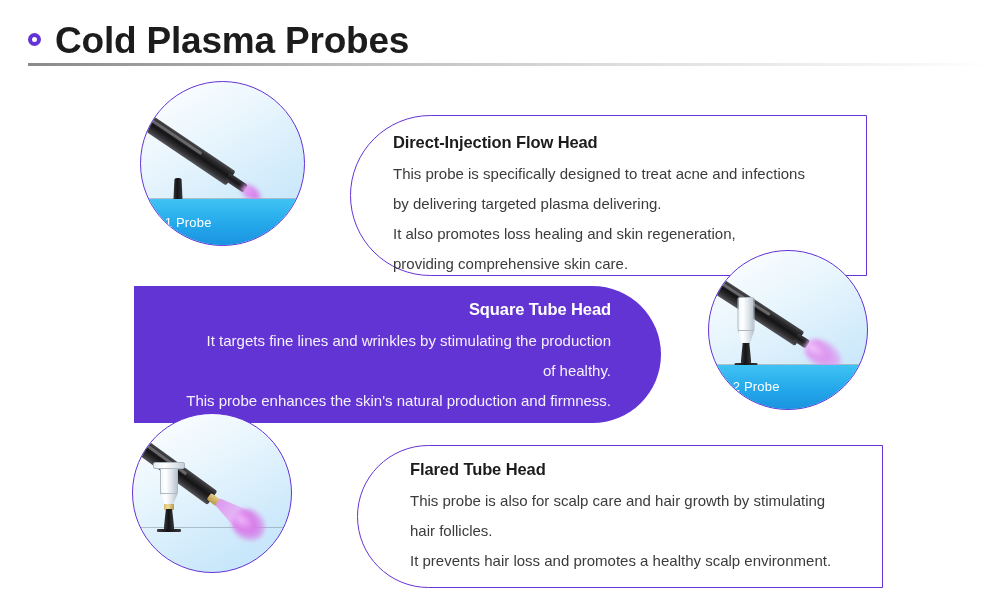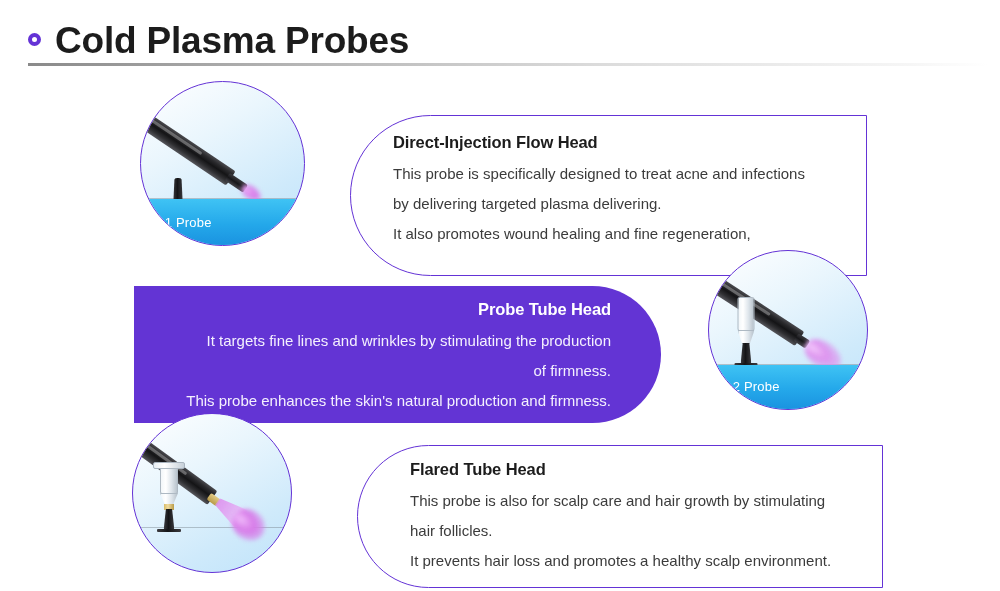--- a/index.html
+++ b/index.html
@@ -230,29 +230,30 @@
   <div class="probe-band">
     <span class="probe-band-label">NO.1 Probe</span>
   </div>
 </div>
 
 <div class="card card-outline" style="left:350px; top:78px; width:517px; height:161px;">
   <div class="card-body" style="left:42px; top:17px; right:16px; text-align:left;">
     <div class="card-title">Direct-Injection Flow Head</div>
     <div class="card-line">This probe is specifically designed to treat acne and infections</div>
     <div class="card-line">by delivering targeted plasma delivering.</div>
-    <div class="card-line">It also promotes wound healing and fine regeneration,</div>
+    <div class="card-line">It also promotes loss healing and skin regeneration,</div>
+    <div class="card-line">providing comprehensive skin care.</div>
   </div>
 </div>
 
 <div class="card card-filled" style="left:134px; top:249px; width:527px; height:137px;">
   <div class="card-body" style="left:20px; top:14px; right:50px; text-align:right;">
-    <div class="card-title">Probe Tube Head</div>
+    <div class="card-title">Square Tube Head</div>
     <div class="card-line">It targets fine lines and wrinkles by stimulating the production</div>
-    <div class="card-line">of firmness.</div>
+    <div class="card-line">of healthy.</div>
     <div class="card-line">This probe enhances the skin's natural production and firmness.</div>
   </div>
 </div>
 
 <div class="probe-circle" style="left:708px; top:250px; width:160px; height:160px;">
   <div class="probe-ground"></div>
 
   <div class="wand" style="left:-10px; top:14px; width:150px; height:17px; transform: rotate(33deg);">
     <div class="wand-body" style="width:120px;">
       <div class="wand-gloss"></div>

